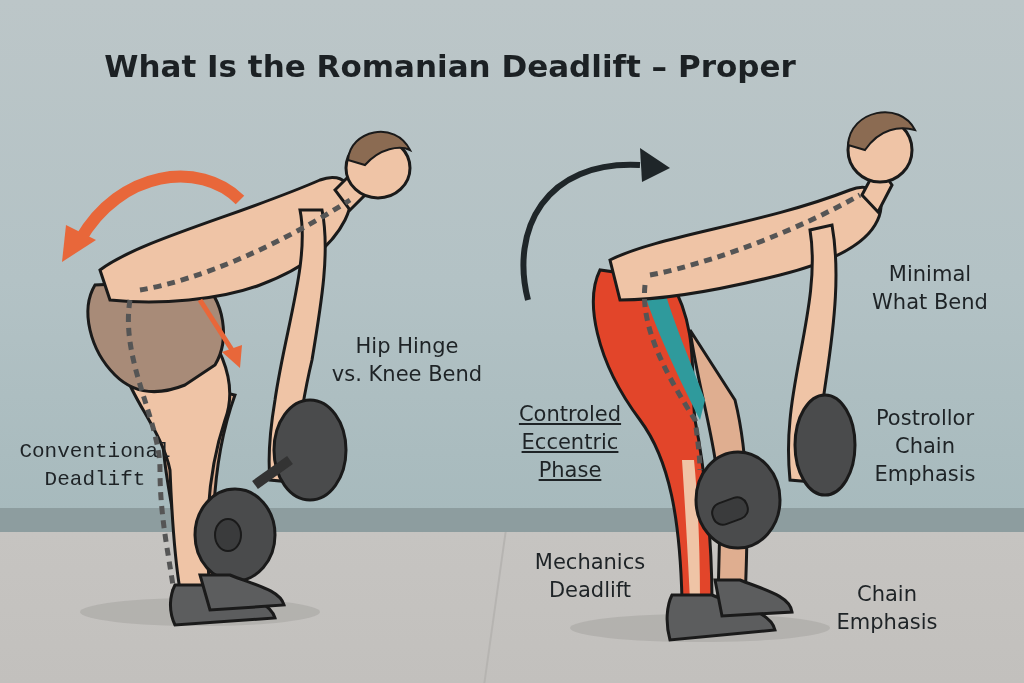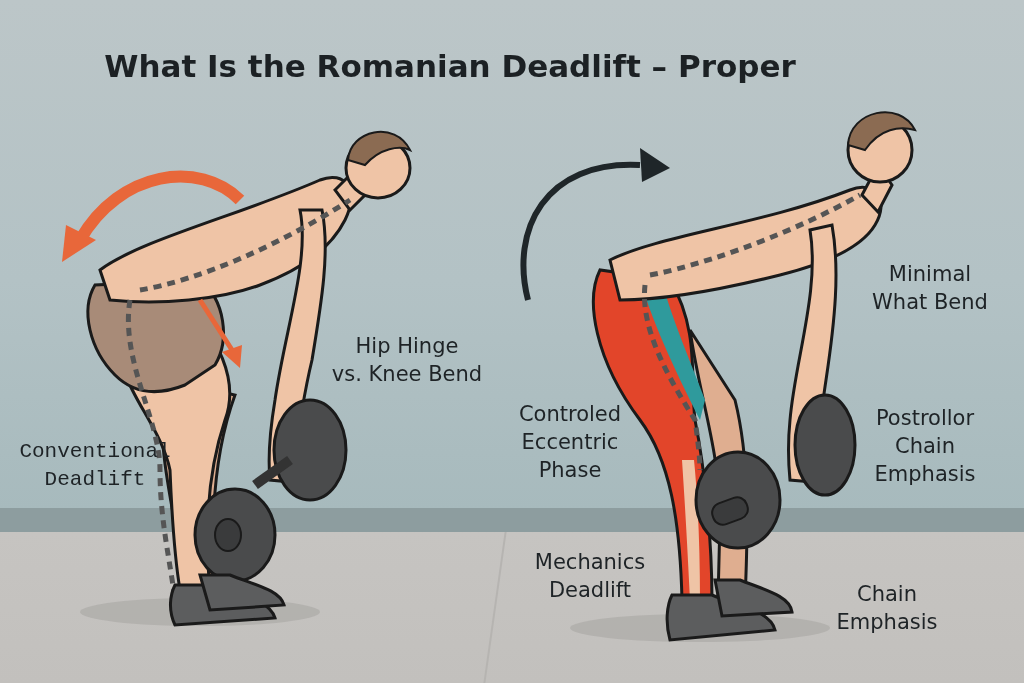--- a/index.html
+++ b/index.html
@@ -97,21 +97,21 @@
 <div class="label" style="left:10px;top:438px;width:170px;font-family:Liberation Mono, monospace;">
   <div>Conventional</div>
   <div>Deadlift</div>
 </div>
 
 <div class="label" style="left:322px;top:312px;width:170px;margin-top:20px;">
   <div>Hip Hinge</div>
   <div>vs. Knee Bend</div>
 </div>
 
-<div class="label" style="left:500px;top:400px;width:140px;">
+<div class="label" style="left:500px;top:400px;width:140px;text-decoration:underline;">
   <div>Controled</div>
   <div>Eccentric</div>
   <div>Phase</div>
 </div>
 
 <div class="label" style="left:860px;top:260px;width:140px;">
   <div>Minimal</div>
   <div>What Bend</div>
 </div>
 

